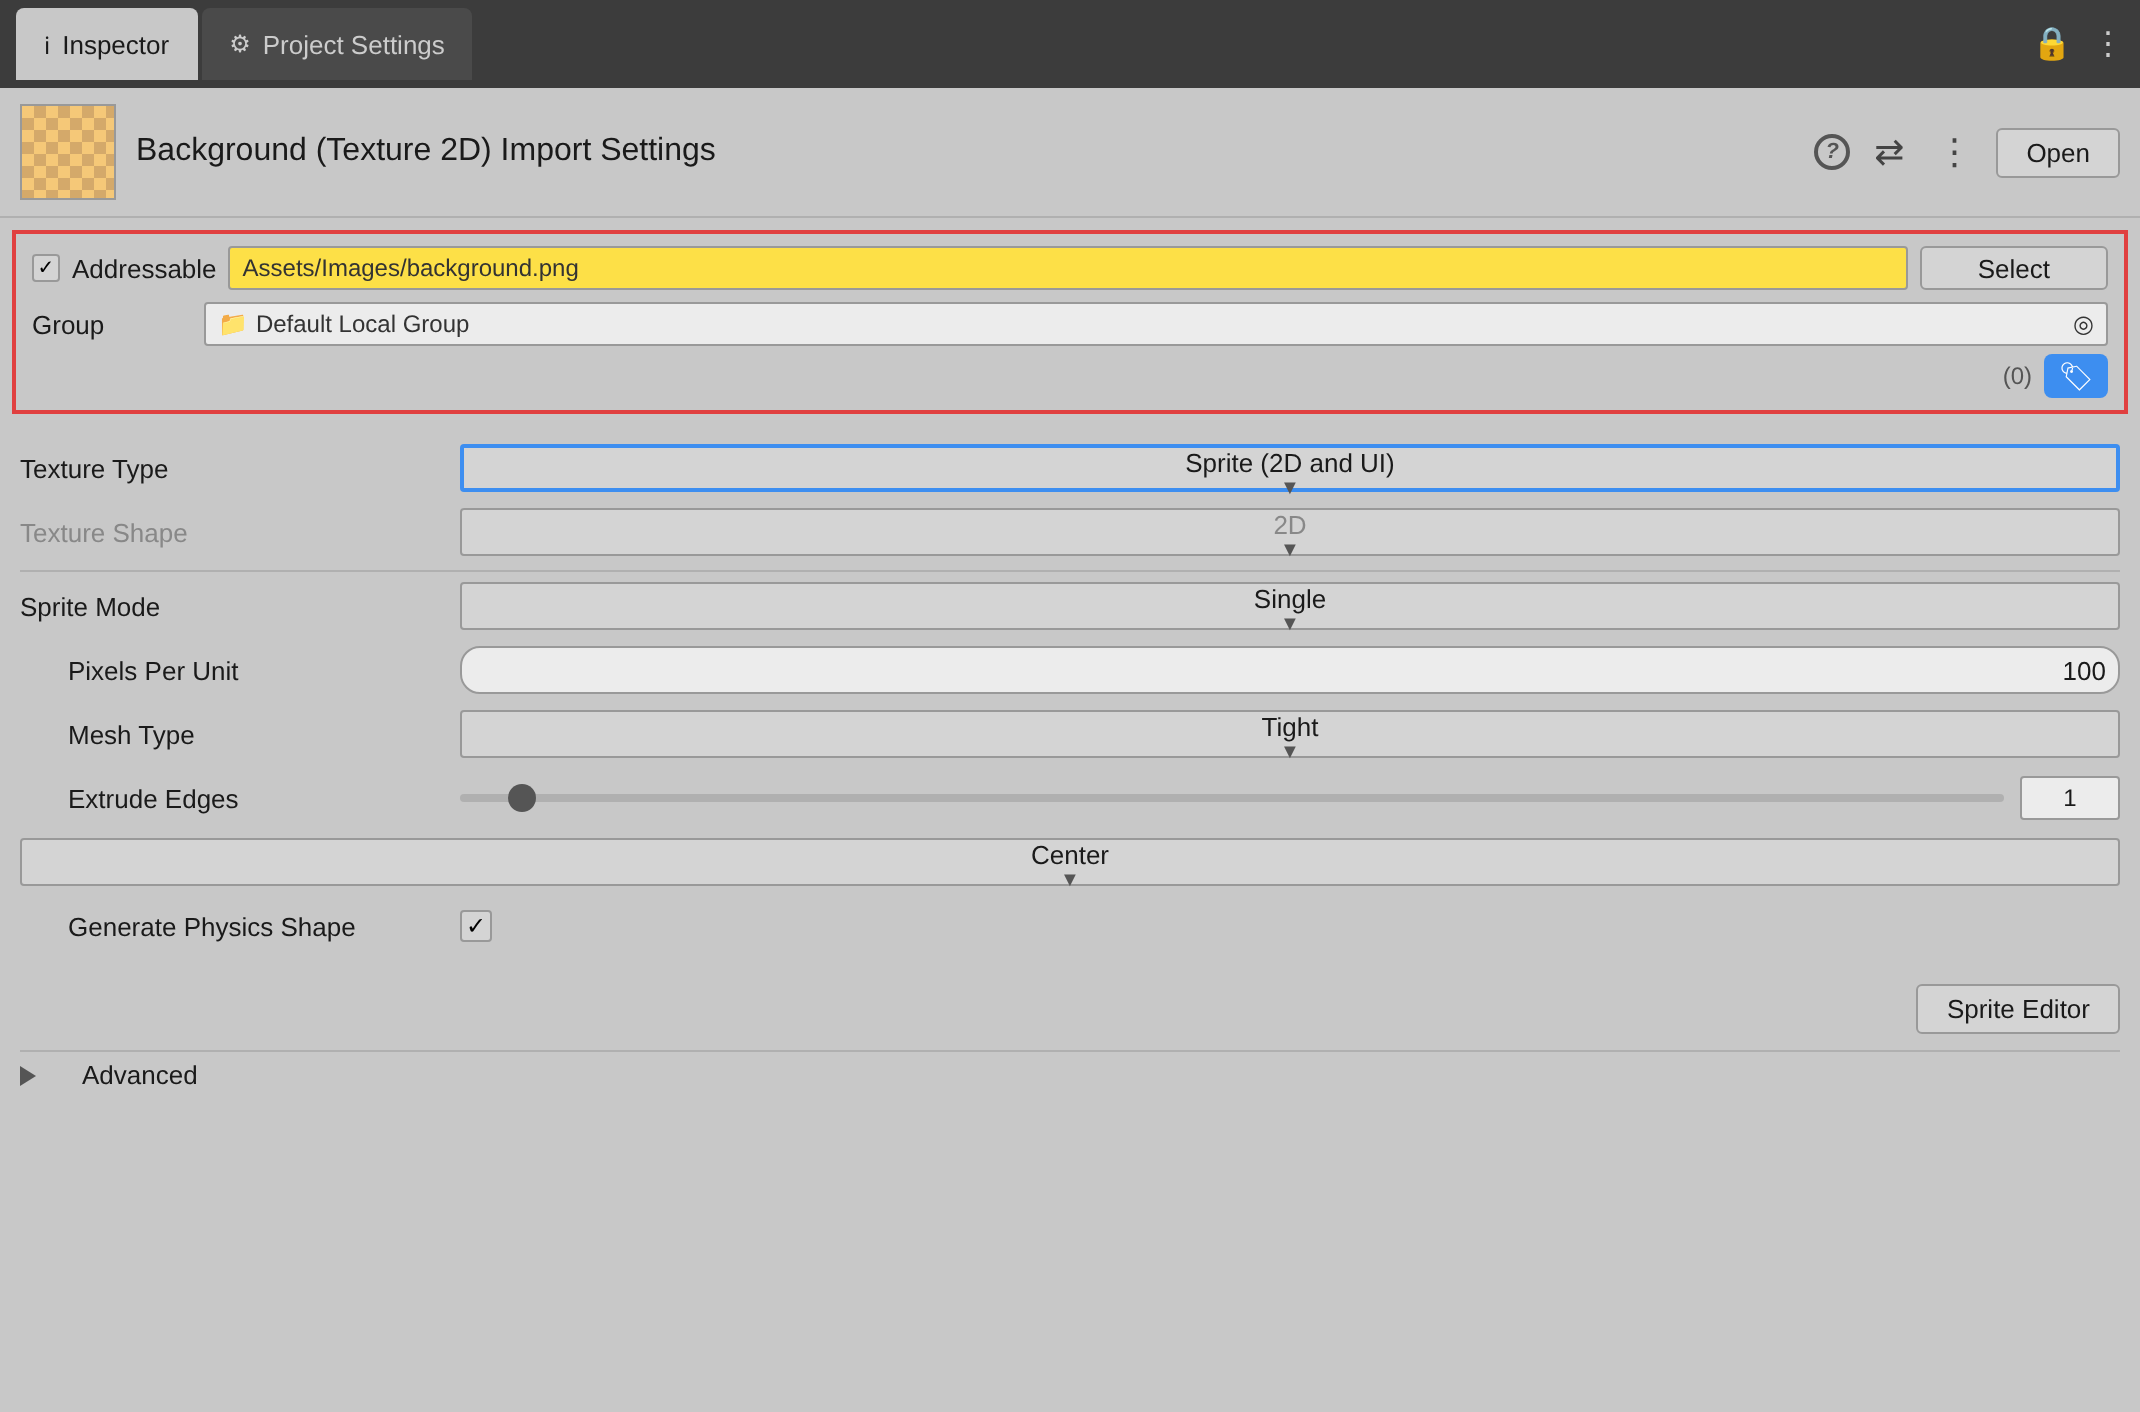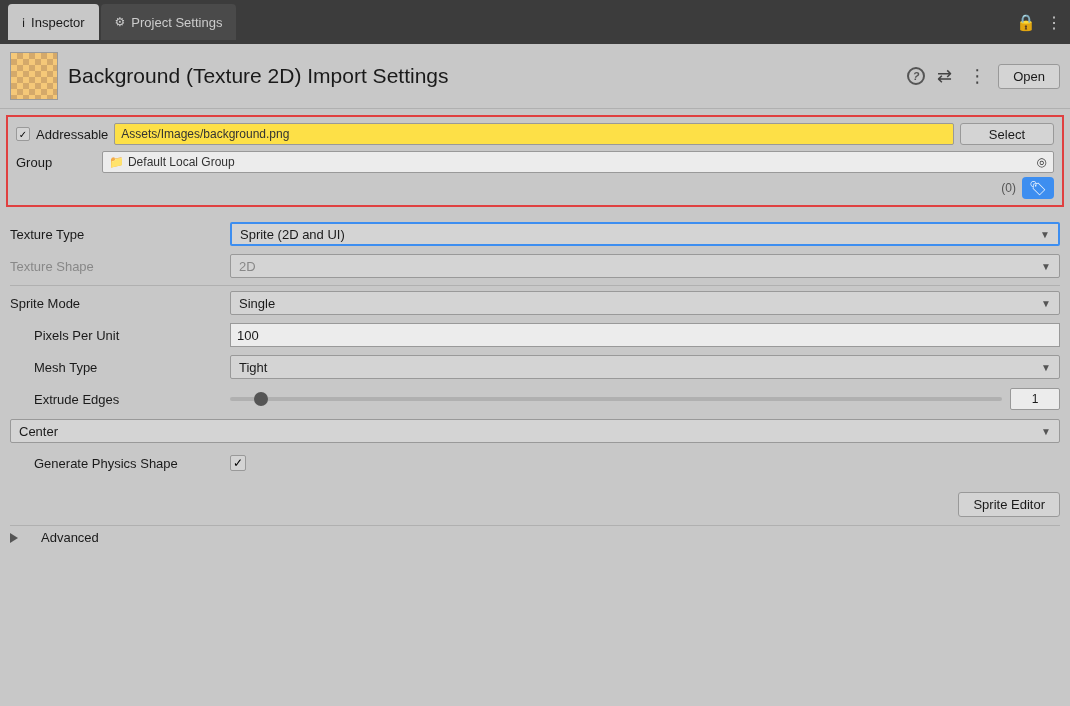--- a/index.html
+++ b/index.html
@@ -83,21 +83,21 @@
 
     .texture-thumb {
       width: 48px;
       height: 48px;
       background: repeating-conic-gradient(#d4a96a 0% 25%, #f5c878 0% 50%) 0 0 / 12px 12px;
       border: 1px solid #999;
       flex-shrink: 0;
     }
 
     .header-title {
-      font-size: 21px;
+      font-size: 16px;
       font-weight: 500;
       color: #1a1a1a;
     }
 
     .header-right {
       display: flex;
       align-items: center;
       gap: 8px;
     }
 
@@ -255,45 +255,47 @@
       background: #d4d4d4;
       border: 1px solid #999;
       border-radius: 2px;
       padding: 0 8px;
       font-size: 13px;
       color: #1a1a1a;
       display: flex;
       align-items: center;
       justify-content: space-between;
       cursor: pointer;
+      flex-direction: column;
     }
 
     .dropdown.focused {
       border: 2px solid #3d8ef0;
       background: #d4d4d4;
     }
 
     .dropdown.dimmed {
       color: #888;
     }
 
     .dropdown-arrow {
       font-size: 10px;
       color: #555;
     }
 
     .text-input-inline {
       height: 24px;
       background: #ececec;
       border: 1px solid #999;
-      border-radius: 0;
+      border-radius: 10px;
       padding: 0 6px;
       font-size: 13px;
       color: #1a1a1a;
       width: 100%;
+      text-align: right;
     }
 
     
     .slider-row-inner {
       display: flex;
       align-items: center;
       gap: 8px;
     }
 
     .slider-track {

